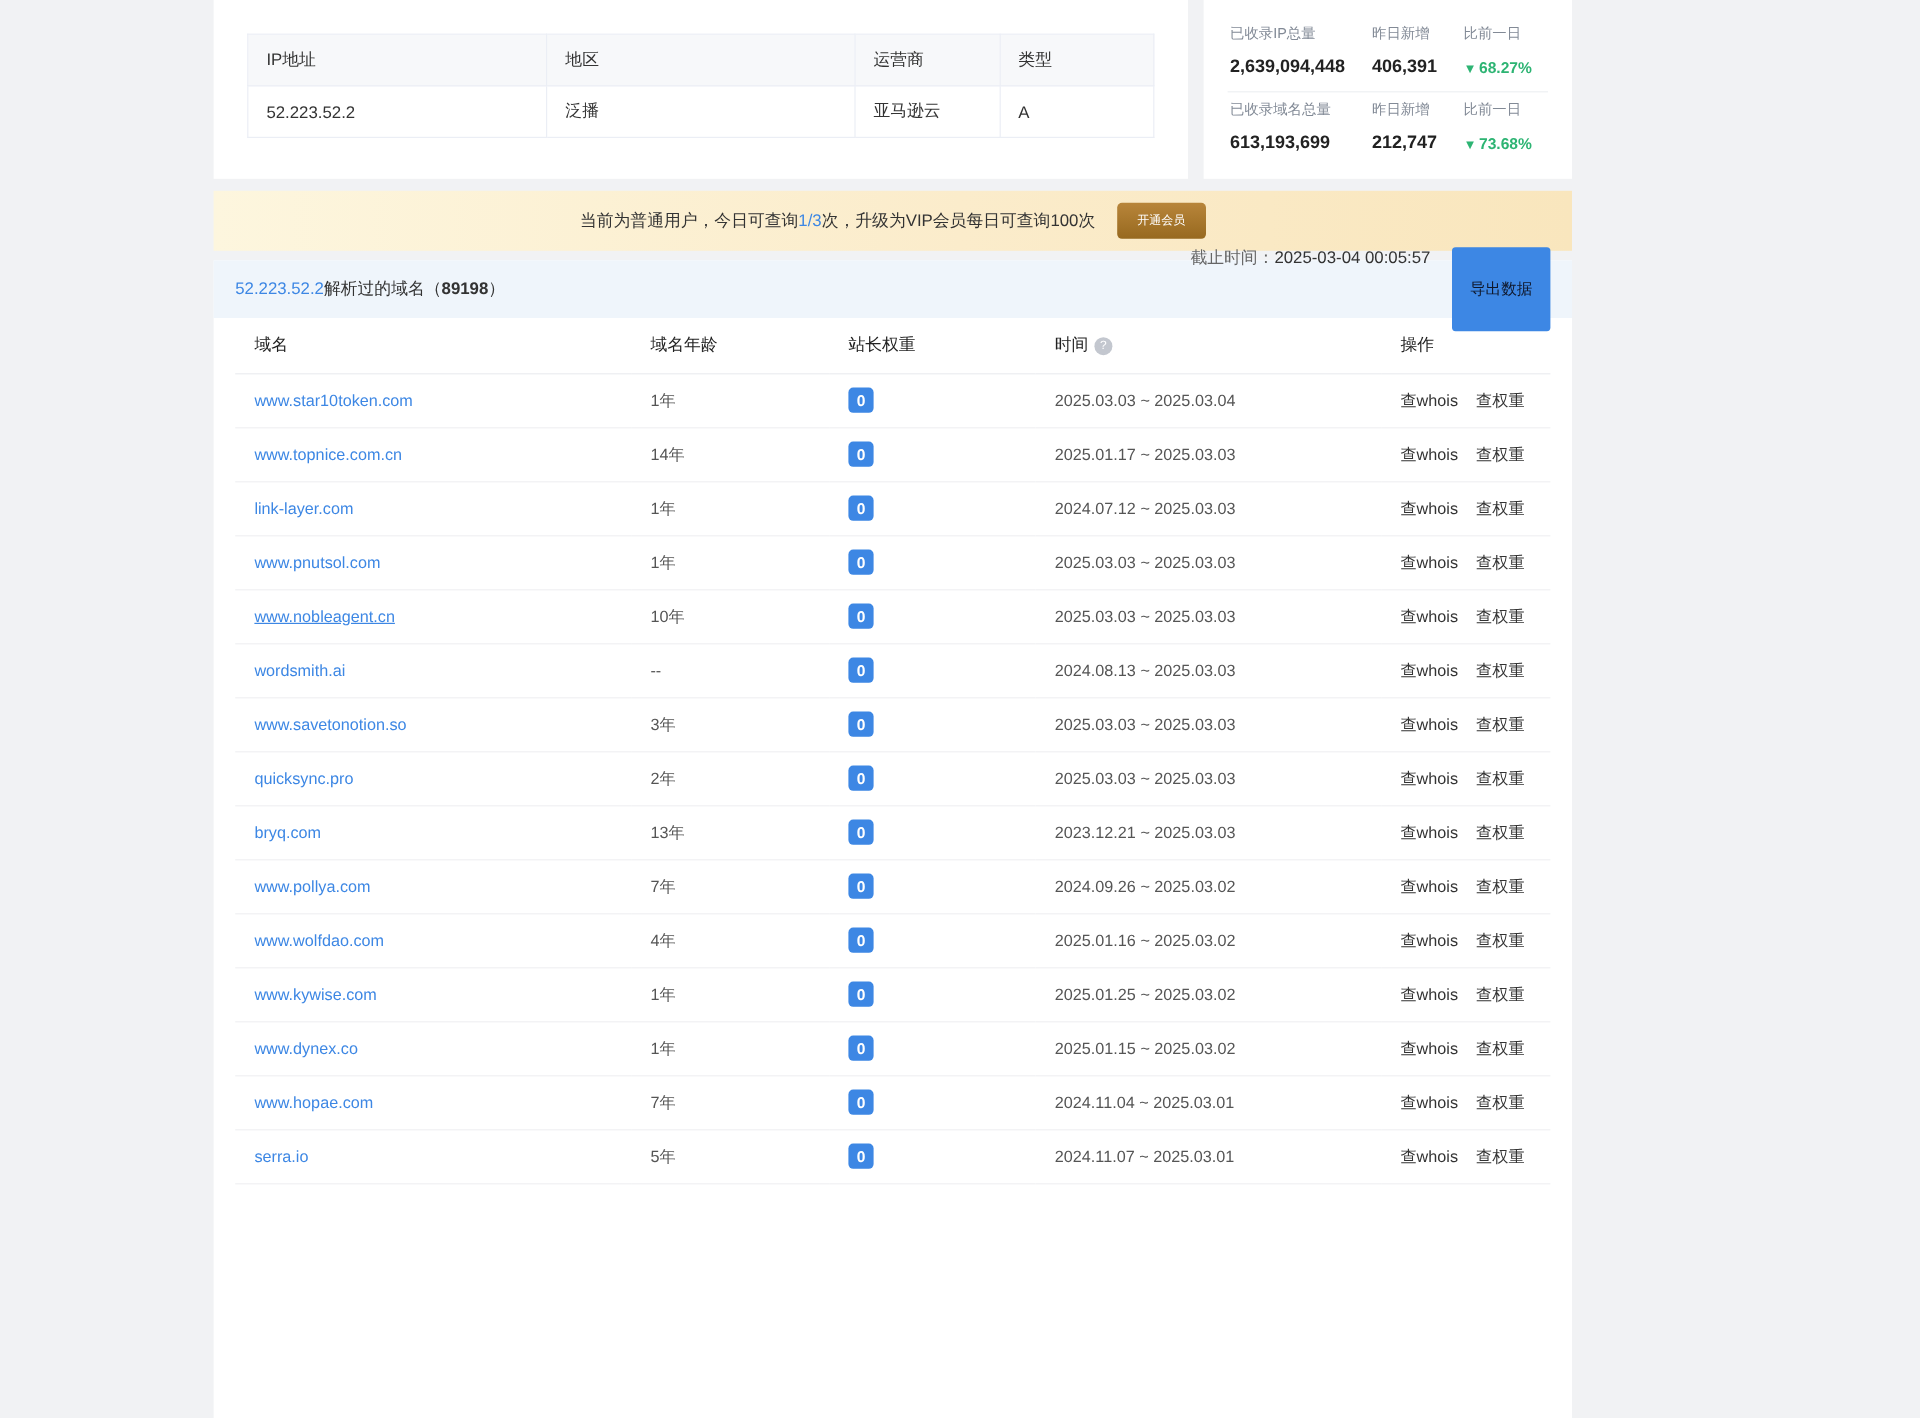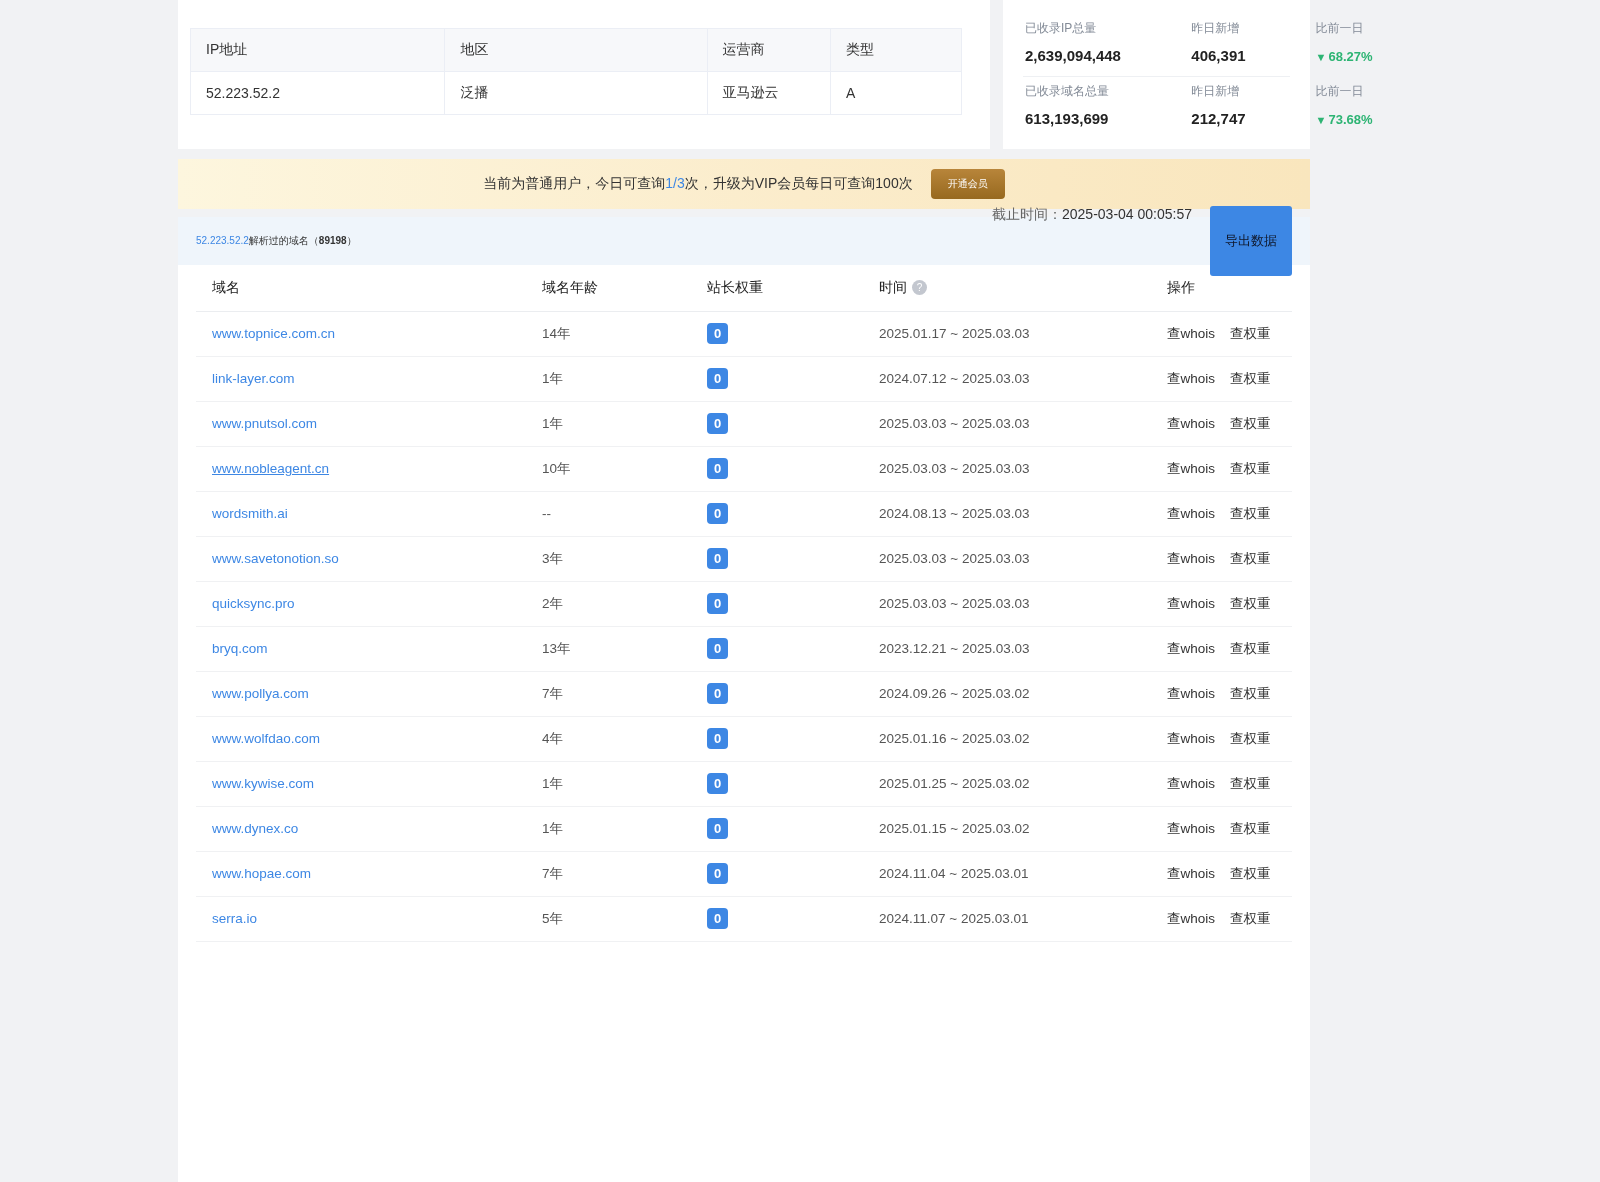--- a/index.html
+++ b/index.html
@@ -7,30 +7,30 @@
   body {
     background: #f1f2f4;
     font-family: "Liberation Sans", "DejaVu Sans", sans-serif;
     color: #333;
   }
   .page { position: absolute; left: 178px; top: 0; width: 1132px; }
 
   
   .top-row { display: flex; gap: 13px; align-items: stretch; }
   .card { background: #ffffff; }
-  .ip-card { flex: 1; padding: 28px 28px 26px 12px; }
+  .ip-card { flex: 1; padding: 28px 28px 26px 28px; }
   table.ip-table { width: 100%; border-collapse: collapse; table-layout: fixed; font-size: 14px; }
   .ip-table th, .ip-table td {
     border: 1px solid #ebeef5; text-align: left; font-weight: normal;
     padding: 12px 15px; color: #333;
   }
   .ip-table thead th { background: #f7f8fa; }
 
   .stats-card { width: 307px; padding: 14px 22px 10px 22px; }
-  .stat-row { display: grid; grid-template-columns: 45% 29% 26%; padding: 6px 0 12px 0; gap: 48px; }
+  .stat-row { display: grid; grid-template-columns: 45% 29% 26%; padding: 6px 0 12px 0; }
   .stat-label { font-size: 12px; color: #828a96; margin-bottom: 10px; white-space: nowrap; }
   .stat-value { font-size: 15px; font-weight: bold; color: #222; white-space: nowrap; }
   .stat-value.trend { color: #2db473; font-size: 13px; padding-top: 2px; }
   .tri { font-size: 11px; margin-right: 2px; }
   .stats-divider { border-top: 1px solid #eef0f3; margin: 0 -2px; }
 
   
   .vip-banner {
     margin-top: 10px; height: 50px;
     background: linear-gradient(90deg, #fdf6de 0%, #fbeccb 55%, #f9e6bd 100%);
@@ -44,21 +44,21 @@
     color: #fff; font-size: 10px; padding: 8px 17px; border-radius: 4px;
     font-family: inherit;
   }
 
   
   .main-card { margin-top: 8px; padding-bottom: 20px; min-height: 980px; }
   .result-header {
     display: flex; align-items: center; justify-content: space-between;
     background: #eff5fb; height: 48px; padding: 0 18px;
   }
-  .result-title { font-size: 10px; color: #333; }
+  .result-title { font-size: 14px; color: #333; }
   .result-title .ip-link { color: #3d87e4; cursor: pointer; }
   .result-title .count { font-weight: bold; }
   .result-right { display: flex; align-items: flex-start; }
   .deadline { font-size: 14px; margin-right: 18px; }
   .deadline-label { color: #666; }
   .deadline-value { color: #333; }
   .export-btn {
     border: none; cursor: pointer; background: #3d87e4; color: #0f172a;
     font-size: 13px; padding: 26px 15px; border-radius: 3px; font-family: Liberation Mono, monospace;
   }
@@ -188,20 +188,27 @@
         <tr>
           <th>域名</th>
           <th>域名年龄</th>
           <th>站长权重</th>
           <th><span>时间</span><span class="help-icon">?</span></th>
           <th>操作</th>
         </tr>
       </thead>
       <tbody>
           <tr>
+            <td><a class="domain-link">www.star10token.com</a></td>
+            <td class="age-cell">1年</td>
+            <td><span class="weight-badge">0</span></td>
+            <td class="time-cell">2025.03.03 ~ 2025.03.04</td>
+            <td class="actions-cell"><a class="action-link">查whois</a><a class="action-link">查权重</a></td>
+          </tr>
+          <tr>
             <td><a class="domain-link">www.topnice.com.cn</a></td>
             <td class="age-cell">14年</td>
             <td><span class="weight-badge">0</span></td>
             <td class="time-cell">2025.01.17 ~ 2025.03.03</td>
             <td class="actions-cell"><a class="action-link">查whois</a><a class="action-link">查权重</a></td>
           </tr>
           <tr>
             <td><a class="domain-link">link-layer.com</a></td>
             <td class="age-cell">1年</td>
             <td><span class="weight-badge">0</span></td>

